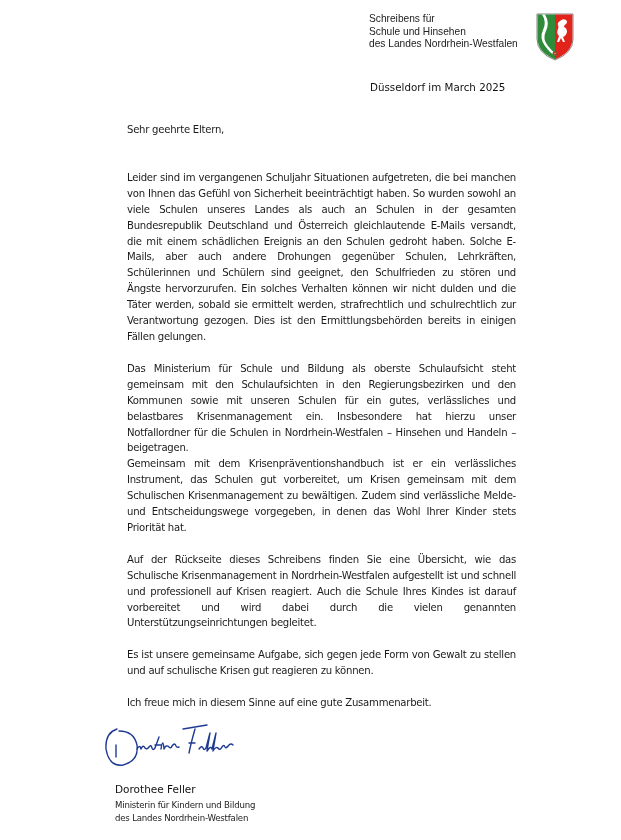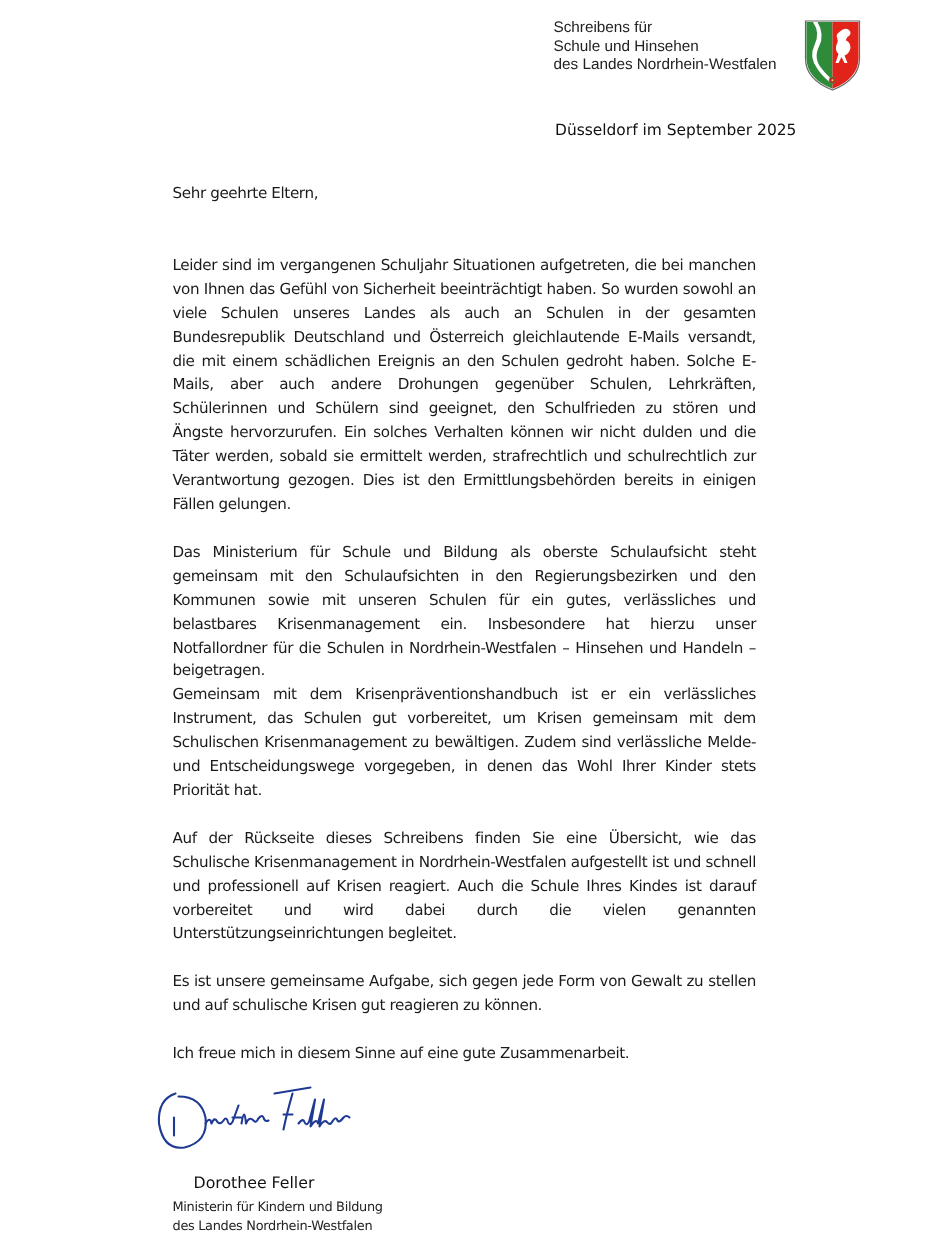--- a/index.html
+++ b/index.html
@@ -13,30 +13,30 @@
     font-family: "Liberation Sans", sans-serif;
     font-size: 10.2px; line-height: 12.5px; color: #222;
   }
   .letterhead div { white-space: nowrap; }
   .crest { position: absolute; left: 536px; top: 13px; width: 38px; height: 48px; }
   .dateline {
     position: absolute; left: 370px; top: 81px;
     font-size: 10.3px; white-space: nowrap; color: #111;
   }
   .body-text {
-    position: absolute; left: 115px; top: 122px; width: 389px;
+    position: absolute; left: 127px; top: 122px; width: 389px;
     font-size: 10.1px; line-height: 15.9px; text-align: justify;
     letter-spacing: -0.25px; word-spacing: 0px;
   }
   .body-text p { margin: 0; }
   .gap { height: 16px; }
   .salutation { margin: 0; }
   .signature { position: absolute; left: 103px; top: 723px; width: 145px; height: 48px; }
   .signer-name {
-    position: absolute; left: 129px; top: 783px;
+    position: absolute; left: 115px; top: 783px;
     font-size: 10.5px; white-space: nowrap; color: #111;
   }
   .signer-title {
     position: absolute; left: 115px; top: 799px;
     font-size: 8.6px; line-height: 13px; color: #222; white-space: nowrap;
     letter-spacing: -0.2px;
   }
 </style>
 </head>
 <body>
@@ -50,21 +50,21 @@
 <svg class="crest" viewBox="0 0 38 48">
   <path d="M1 1 H37 V26 Q37 40 19 47 Q1 40 1 26 Z" fill="#ffffff" stroke="#666" stroke-width="0.8"></path>
   <path d="M1.6 1.6 H19 V46.2 Q2 39.5 1.6 26 Z" fill="#2e8b3a"></path>
   <path d="M19 1.6 H36.4 V26 Q36 39.5 19 46.2 Z" fill="#e2231a"></path>
   <path d="M9 1.6 Q14 10 10 18 Q6 26 12 33 Q16 38 19 40 L19 43 Q13 39 9 33 Q3 25 7 17 Q11 9 6 1.6 Z" fill="#ffffff"></path>
   <path d="M24 8 q3 -3 6 -1 q2 2 0 4 q-2 1 -2 3 q3 1 3 5 q-1 4 -4 5 l2 5 h-2 l-2 -4 l-2 4 h-2 l2 -6 q-3 -3 -1 -7 q1 -2 0 -4 q-1 -2 2 -4 z" fill="#ffffff"></path>
   <circle cx="19" cy="40.5" r="2.2" fill="#c0282e" stroke="#2e8b3a" stroke-width="0.6"></circle>
   <circle cx="19" cy="40.5" r="0.7" fill="#f3d43a"></circle>
 </svg>
 
-<div class="dateline">Düsseldorf im September 2025</div>
+<div class="dateline">Düsseldorf im March 2025</div>
 
 <div class="body-text">
   <p class="salutation">Sehr geehrte Eltern,</p>
   <div class="gap"></div>
   <div class="gap"></div>
   <p>Leider sind im vergangenen Schuljahr Situationen aufgetreten, die bei manchen von Ihnen das Gefühl von Sicherheit beeinträchtigt haben. So wurden sowohl an viele Schulen unseres Landes als auch an Schulen in der gesamten Bundesrepublik Deutschland und Österreich gleichlautende E-Mails versandt, die mit einem schädlichen Ereignis an den Schulen gedroht haben. Solche E-Mails, aber auch andere Drohungen gegenüber Schulen, Lehrkräften, Schülerinnen und Schülern sind geeignet, den Schulfrieden zu stören und Ängste hervorzurufen. Ein solches Verhalten können wir nicht dulden und die Täter werden, sobald sie ermittelt werden, strafrechtlich und schulrechtlich zur Verantwortung gezogen. Dies ist den Ermittlungsbehörden bereits in einigen Fällen gelungen.</p>
   <div class="gap"></div>
   <p>Das Ministerium für Schule und Bildung als oberste Schulaufsicht steht gemeinsam mit den Schulaufsichten in den Regierungsbezirken und den Kommunen sowie mit unseren Schulen für ein gutes, verlässliches und belastbares Krisenmanagement ein. Insbesondere hat hierzu unser Notfallordner für die Schulen in Nordrhein-Westfalen – Hinsehen und Handeln – beigetragen.</p>
   <p>Gemeinsam mit dem Krisenpräventionshandbuch ist er ein verlässliches Instrument, das Schulen gut vorbereitet, um Krisen gemeinsam mit dem Schulischen Krisenmanagement zu bewältigen. Zudem sind verlässliche Melde- und Entscheidungswege vorgegeben, in denen das Wohl Ihrer Kinder stets Priorität hat.</p>
   <div class="gap"></div>

